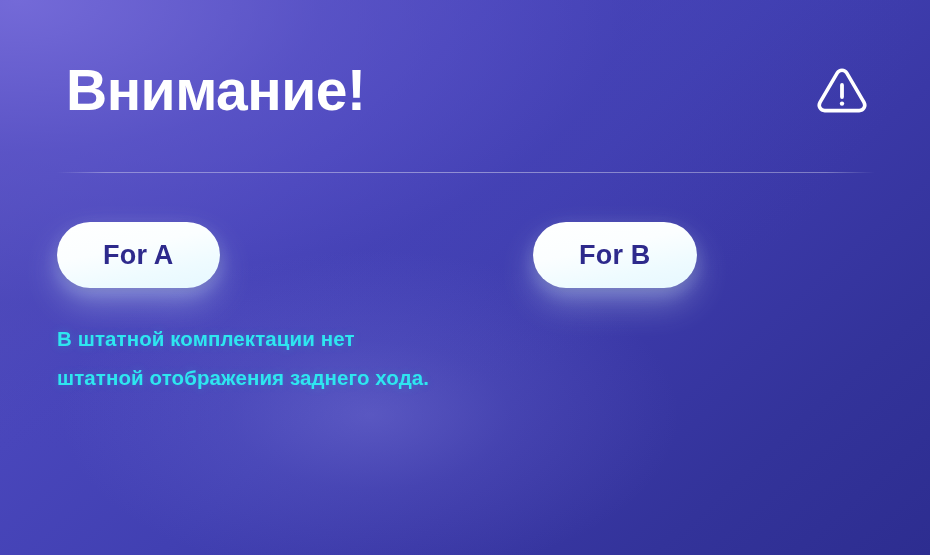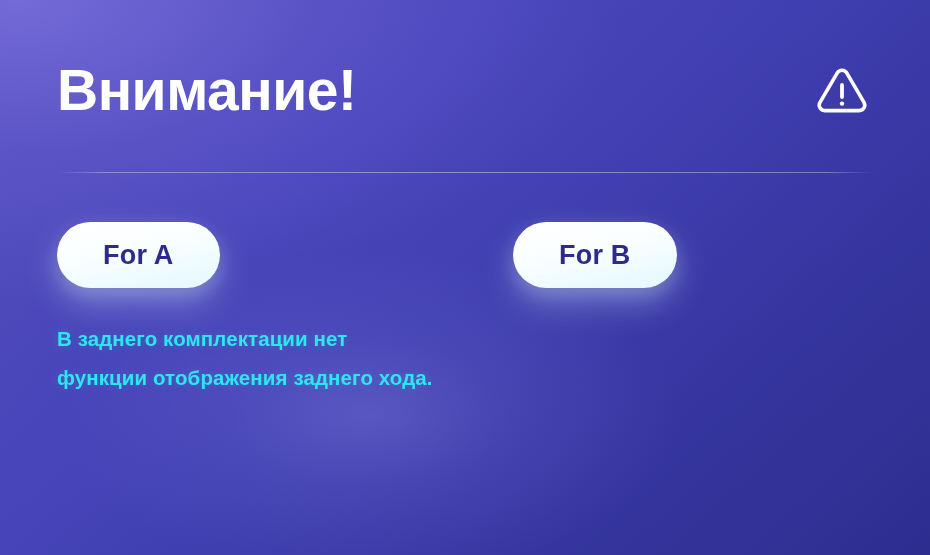--- a/index.html
+++ b/index.html
@@ -61,21 +61,21 @@
     left: 57px;
     top: 50px;
     width: 818px;
     height: 80px;
     display: flex;
     align-items: center;
     justify-content: space-between;
   }
 
   .title {
-    margin: 0;
+    margin: 9px;
     font-size: 57px;
     line-height: 1.0;
     font-weight: 700;
     color: #ffffff;
     letter-spacing: -0.5px;
     white-space: nowrap;
   }
 
   .warning-icon {
     width: 54px;
@@ -100,27 +100,27 @@
         rgba(255,255,255,0.00) 100%);
   }
 
   
   .columns {
     position: absolute;
     left: 57px;
     top: 222px;
     width: 820px;
     display: flex;
-    gap: 16px;
+    gap: 4px;
   }
   .col {
     width: 380px;
   }
   .col-b {
-    margin-left: 60px;
+    margin-left: 92px;
   }
 
   .pill {
     display: inline-flex;
     align-items: center;
     justify-content: center;
     height: 66px;
     padding: 0 46px;
     border: 0;
     border-radius: 34px;
@@ -181,21 +181,21 @@
         <circle cx="27" cy="40.6" r="2.2" fill="#ffffff"></circle>
       </svg>
     </div>
 
     <div class="divider"></div>
 
     <div class="columns">
 
       <div class="col col-a">
         <button class="pill">For A</button>
-        <p class="desc">В заднего комплектации нет функции отображения заднего хода.</p>
+        <p class="desc">В штатной комплектации нет штатной отображения заднего хода.</p>
       </div>
 
       <div class="col col-b">
         <button class="pill">For B</button>
       </div>
 
     </div>
 
   </div>
 </div>

